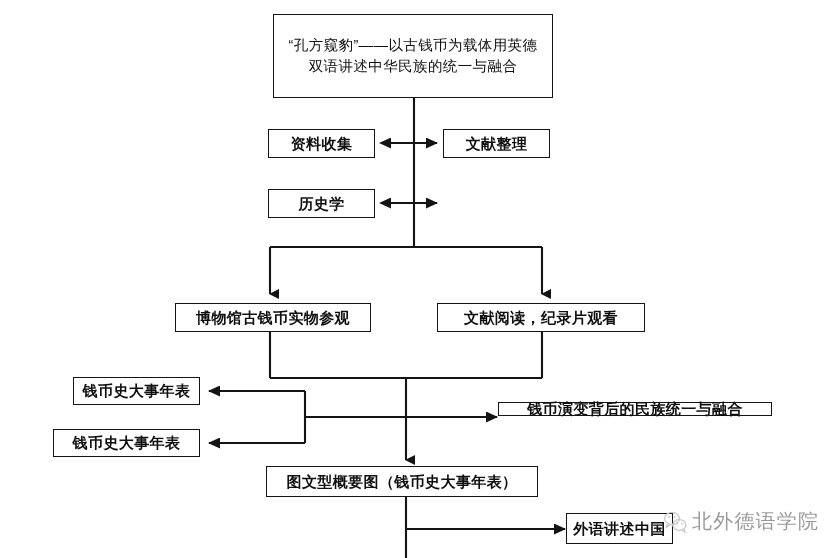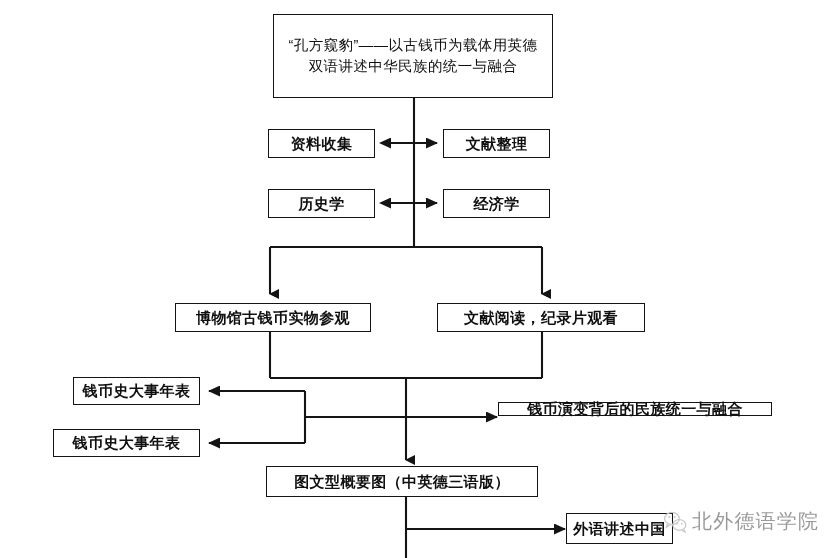--- a/index.html
+++ b/index.html
@@ -123,23 +123,20 @@
   </div>
 
   <div class="node-box fs15" style="left:443px; top:129px; width:107px; height:29px;">
     <span class="node-label">文献整理</span>
   </div>
 
   <div class="node-box fs15" style="left:268px; top:189px; width:107px; height:29px;">
     <span class="node-label">历史学</span>
   </div>
 
-  <div class="node-box fs15" style="left:443px; top:189px; width:107px; height:29px;">
-    <span class="node-label">经济学</span>
-  </div>
 
   <div class="node-box fs15" style="left:175px; top:303px; width:196px; height:29px;">
     <span class="node-label">博物馆古钱币实物参观</span>
   </div>
 
   <div class="node-box fs15" style="left:437px; top:303px; width:208px; height:29px;">
     <span class="node-label">文献阅读，纪录片观看</span>
   </div>
 
   <div class="node-box fs15" style="left:73px; top:377px; width:127px; height:28px;">
@@ -148,21 +145,21 @@
 
   <div class="node-box fs15" style="left:53px; top:429px; width:147px; height:28px;">
     <span class="node-label">钱币史大事年表</span>
   </div>
 
   <div class="node-box fs15" style="left:498px; top:402px; width:274px; height:14px;">
     <span class="node-label">钱币演变背后的民族统一与融合</span>
   </div>
 
   <div class="node-box fs15" style="left:266px; top:466px; width:272px; height:31px;">
-    <span class="node-label">图文型概要图（中英德三语版）</span>
+    <span class="node-label">图文型概要图（钱币史大事年表）</span>
   </div>
 
   <div class="node-box fs15" style="left:566px; top:513px; width:107px; height:31px;">
     <span class="node-label">外语讲述中国</span>
   </div>
 
   <div id="watermark" style="left:662px; top:508px;">
     <svg class="wechat-icon" viewBox="0 0 30 30">
       <g fill="none" stroke="#c9c9c9" stroke-width="1.5">
         <ellipse cx="11.5" cy="11" rx="8.5" ry="7"></ellipse>

